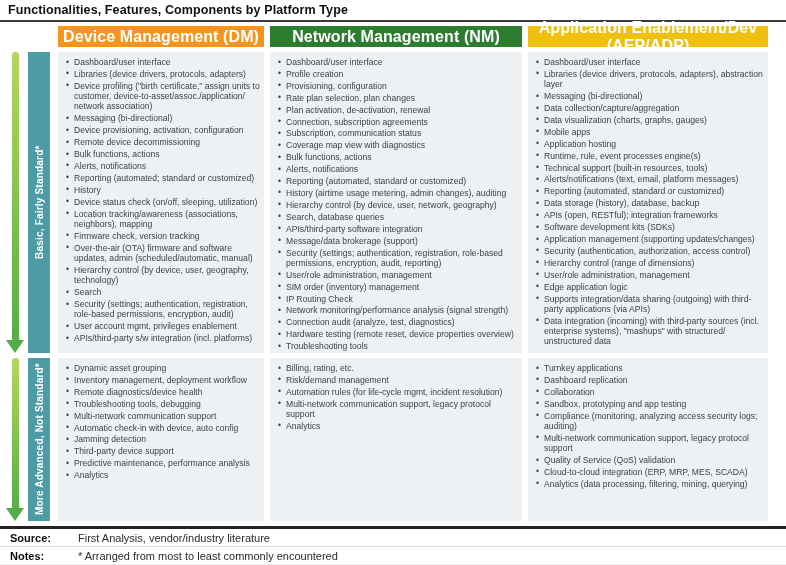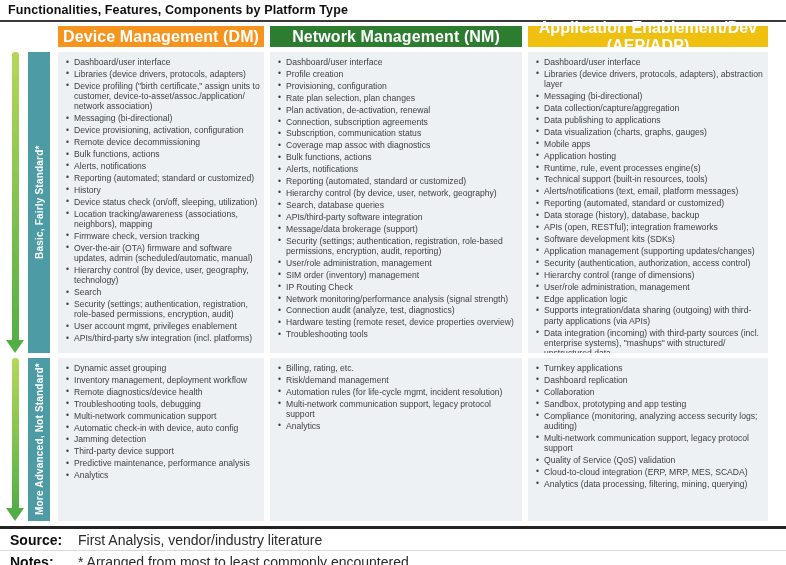--- a/index.html
+++ b/index.html
@@ -31,21 +31,21 @@
     white-space:nowrap;letter-spacing:0.2px;
   }
   .cell{background:#EDF1F4;padding:5px 4px 4px 5px;overflow:hidden;box-sizing:border-box;}
   .cell ul{list-style:none;margin:0;padding:0;}
   .cell li{
     position:relative;padding-left:11px;font-size:8.6px;line-height:1.2;
     color:#404042;margin-bottom:1.6px;
   }
   .cell li::before{content:"\2022";position:absolute;left:3px;top:-0.5px;color:#404042;}
   .footer-rule{height:3px;background:#232323;margin-top:5px;}
-  .frow{display:flex;align-items:flex-start;font-size:14px;padding:3px 0 2px 10px;background:#fff;}
+  .frow{display:flex;align-items:flex-start;font-size:11px;padding:3px 0 2px 10px;background:#fff;}
   .frow-source{border-bottom:1px solid #dadada;}
   .flabel{font-weight:bold;width:68px;color:#0d0d0d;flex:0 0 68px;}
   .fvalue{color:#2a2a2a;}
   .bottom-strip{height:6px;background:#ededed;}
 </style>
 </head>
 <body>
 
 <div class="page">
 
@@ -91,45 +91,45 @@
     </div>
     <div class="cell">
       <ul>
           <li>Dashboard/user interface</li>
           <li>Profile creation</li>
           <li>Provisioning, configuration</li>
           <li>Rate plan selection, plan changes</li>
           <li>Plan activation, de-activation, renewal</li>
           <li>Connection, subscription agreements</li>
           <li>Subscription, communication status</li>
-          <li>Coverage map assoc with diagnostics</li>
+          <li>Coverage map view with diagnostics</li>
           <li>Bulk functions, actions</li>
           <li>Alerts, notifications</li>
           <li>Reporting (automated, standard or customized)</li>
+          <li>History (airtime usage metering, admin changes), auditing</li>
           <li>Hierarchy control (by device, user, network, geography)</li>
           <li>Search, database queries</li>
           <li>APIs/third-party software integration</li>
           <li>Message/data brokerage (support)</li>
           <li>Security (settings; authentication, registration, role-based permissions, encryption, audit, reporting)</li>
           <li>User/role administration, management</li>
           <li>SIM order (inventory) management</li>
           <li>IP Routing Check</li>
           <li>Network monitoring/performance analysis (signal strength)</li>
           <li>Connection audit (analyze, test, diagnostics)</li>
           <li>Hardware testing (remote reset, device properties overview)</li>
           <li>Troubleshooting tools</li>
         </ul>
     </div>
     <div class="cell">
       <ul>
           <li>Dashboard/user interface</li>
           <li>Libraries (device drivers, protocols, adapters), abstraction layer</li>
           <li>Messaging (bi-directional)</li>
           <li>Data collection/capture/aggregation</li>
-          <li>Data publishing to applications</li>
           <li>Data visualization (charts, graphs, gauges)</li>
           <li>Mobile apps</li>
           <li>Application hosting</li>
           <li>Runtime, rule, event processes engine(s)</li>
           <li>Technical support (built-in resources, tools)</li>
           <li>Alerts/notifications (text, email, platform messages)</li>
           <li>Reporting (automated, standard or customized)</li>
           <li>Data storage (history), database, backup</li>
           <li>APIs (open, RESTful); integration frameworks</li>
           <li>Software development kits (SDKs)</li>

